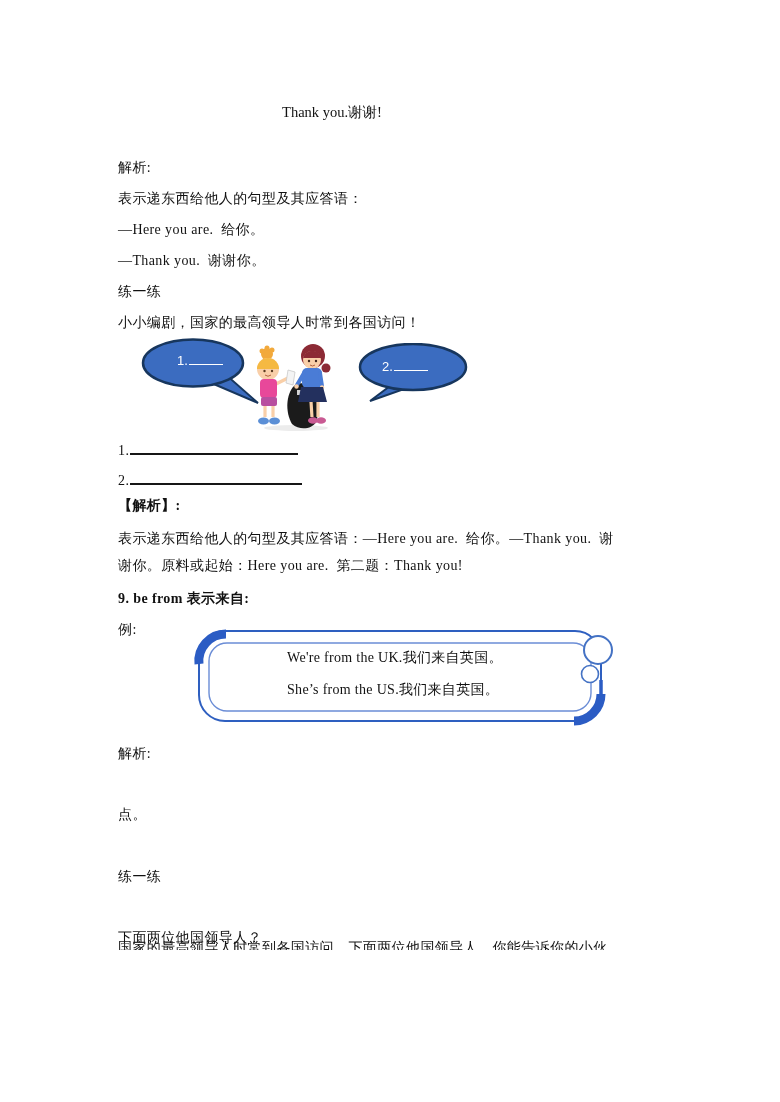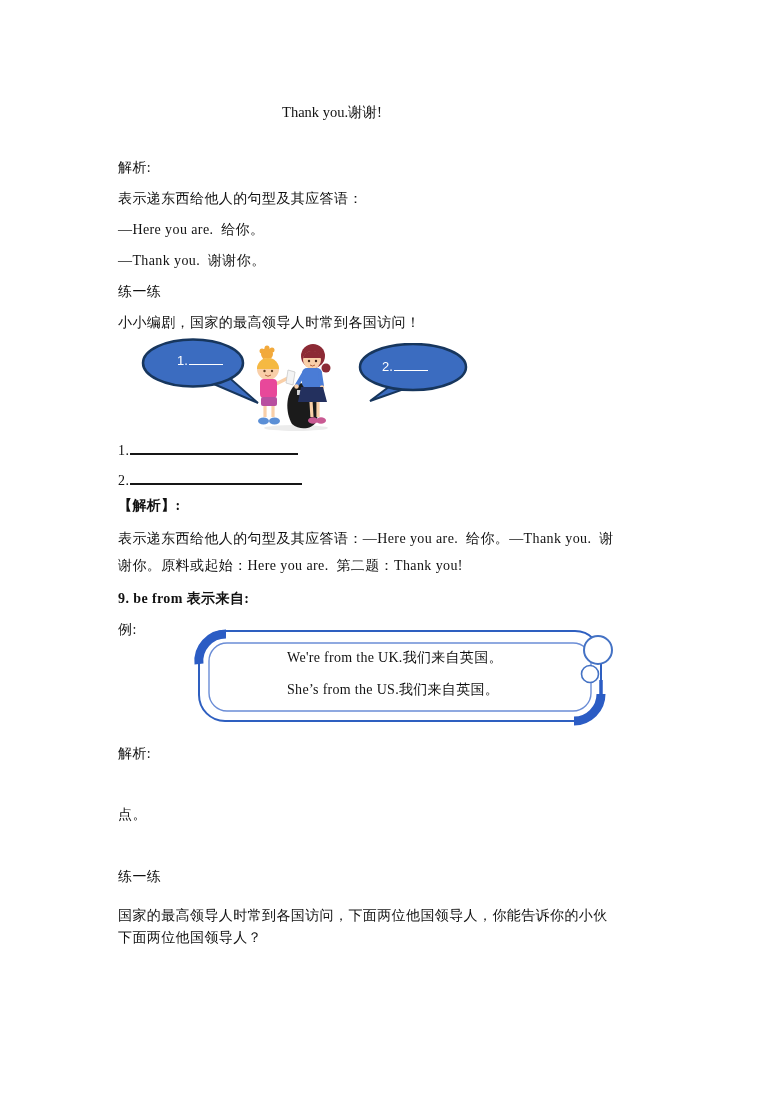--- a/index.html
+++ b/index.html
@@ -105,21 +105,21 @@
     <line x1="411" y1="56" x2="411" y2="74" stroke="#2B5CC4" stroke-width="3.5"></line>
     <circle cx="408" cy="26" r="14" fill="#ffffff" stroke="#4472C4" stroke-width="2"></circle>
     <circle cx="400" cy="50" r="8.5" fill="#ffffff" stroke="#4472C4" stroke-width="1.6"></circle>
   </svg>
   <div class="ex-line" style="top:649px">We're from the UK.我们来自英国。</div>
   <div class="ex-line" style="top:681px">She’s from the US.我们来自英国。</div>
 
   <div class="t" style="top:745px">解析:</div>
   <div class="t" style="top:806px">点。</div>
   <div class="t" style="top:868px">练一练</div>
-  <div class="t" style="top:907px">国家的最高领导人时常到各国访问，下面两位他国领导人，你能告诉你的小伙</div>
+  <div class="t" style="top:939px">国家的最高领导人时常到各国访问，下面两位他国领导人，你能告诉你的小伙</div>
   <div class="t" style="top:929px">下面两位他国领导人？</div>
 
   <svg style="left:122px; top:952px;" width="85" height="57" viewBox="0 0 85 57">
     <rect x="0" y="0" width="85" height="57" fill="#0d0d0d"></rect>
     <rect x="0" y="28" width="18" height="29" fill="#2b2b2b"></rect>
     <rect x="66" y="10" width="19" height="47" fill="#1a1a1a"></rect>
     <path d="M 33,25 L 60,25 L 64,57 L 30,57 Z" fill="#C9C2E0"></path>
     <ellipse cx="47" cy="10" rx="12" ry="6.5" fill="#C9C2E0" transform="rotate(-12 47 10)"></ellipse>
     <circle cx="46" cy="18" r="5.2" fill="#E8B99A"></circle>
     <path d="M 37,25 L 33,14" stroke="#C9C2E0" stroke-width="4.5" stroke-linecap="round"></path>

